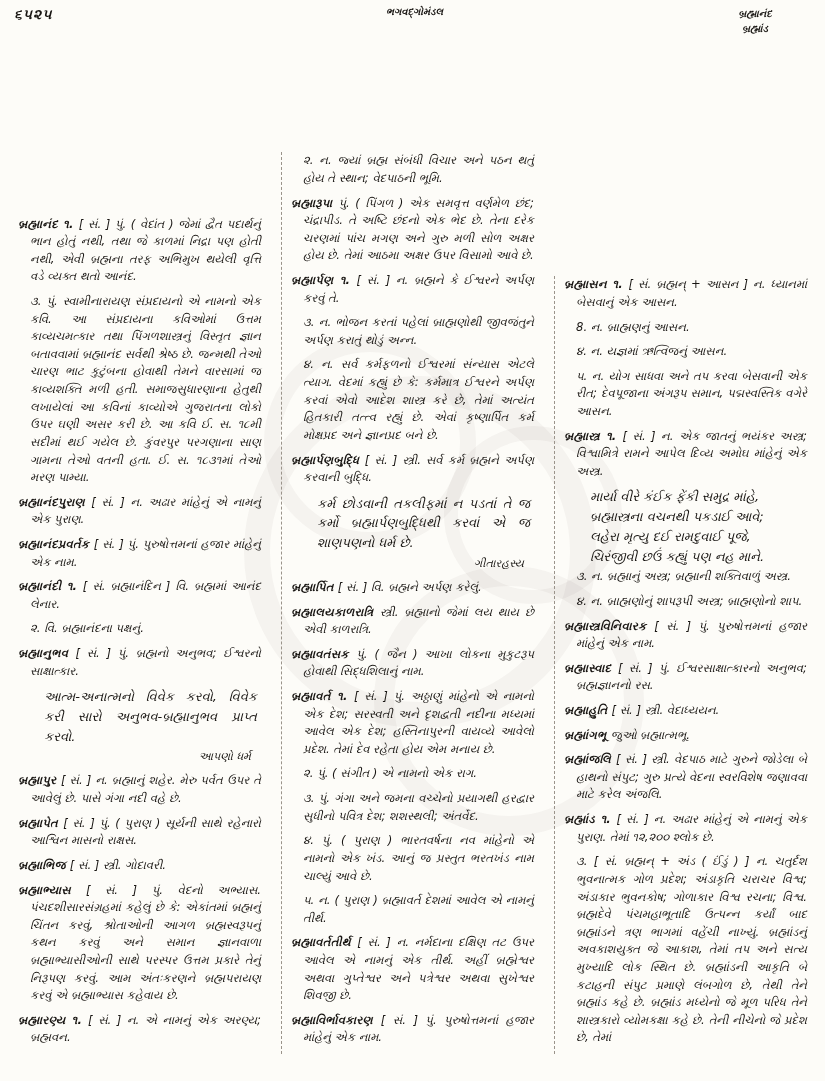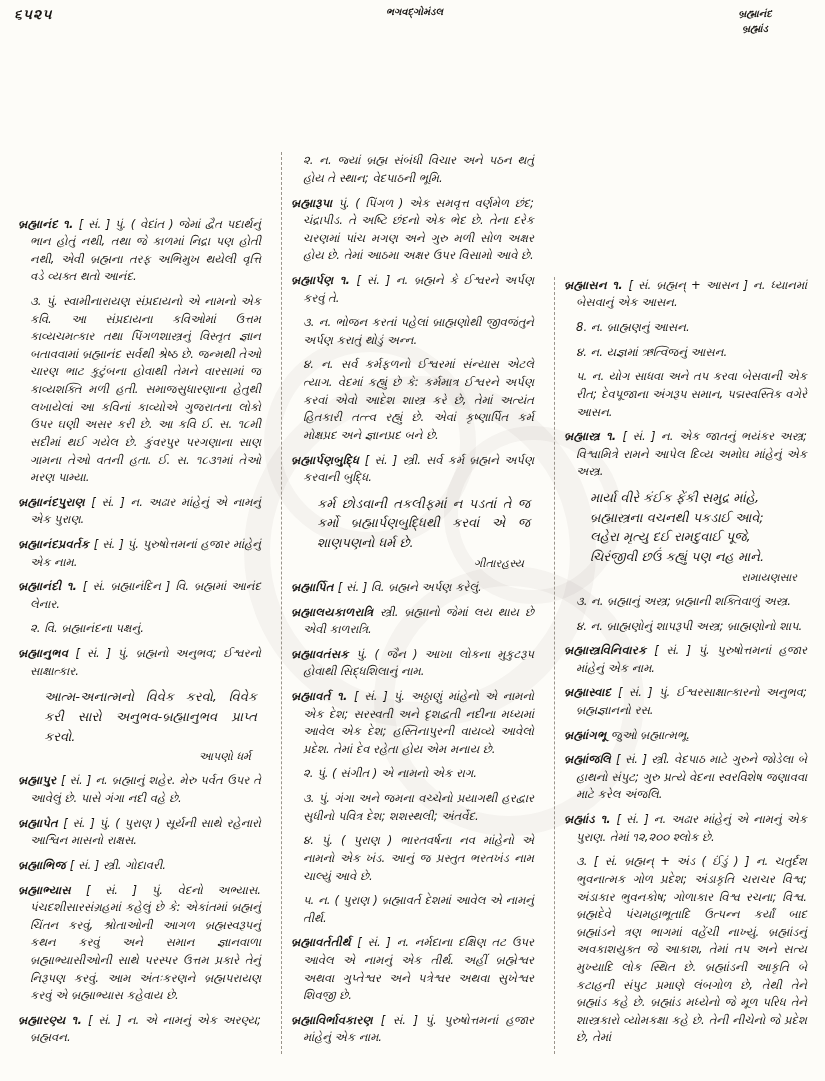--- a/index.html
+++ b/index.html
@@ -117,24 +117,24 @@
         <p class="blk entry"><span class="hw">બ્રહ્માવર્તતીર્થ </span>[ સં. ] ન. નર્મદાના દક્ષિણ તટ ઉપર આવેલ એ નામનું એક તીર્થ. અહીં બ્રહ્મેશ્વર અથવા ગુપ્તેશ્વર અને પત્રેશ્વર અથવા સુખેશ્વર શિવજી છે.</p>
         <p class="blk entry"><span class="hw">બ્રહ્માવિર્ભાવકારણ </span>[ સં. ] પું. પુરુષોત્તમનાં હજાર માંહેનું એક નામ.</p>
       </div>
       <div class="col">
         <p class="blk entry"><span class="hw">બ્રહ્માસન ૧. </span>[ સં. બ્રહ્મન્ + આસન ] ન. ધ્યાનમાં બેસવાનું એક આસન.</p>
         <p class="blk sense">8. ન. બ્રાહ્મણનું આસન.</p>
         <p class="blk sense">૪. ન. યજ્ઞમાં ઋત્વિજનું આસન.</p>
         <p class="blk sense">૫. ન. યોગ સાધવા અને તપ કરવા બેસવાની એક રીત; દેવપૂજાના અંગરૂપ સમાન, પદ્મસ્વસ્તિક વગેરે આસન.</p>
         <p class="blk entry"><span class="hw">બ્રહ્માસ્ત્ર ૧. </span>[ સં. ] ન. એક જાતનું ભયંકર અસ્ત્ર; વિશ્વામિત્રે રામને આપેલ દિવ્ય અમોઘ માંહેનું એક અસ્ત્ર.</p>
         <p class="blk quote">માર્યા વીરે કંઈક ફેંકી સમુદ્ર માંહે,<br>બ્રહ્માસ્ત્રના વચનથી પકડાઈ આવે;<br>લહેરા મૃત્યુ દઈ રામદુવાઈ પૂજે,<br>ચિરંજીવી છઉં કહ્યું પણ નહ માને.</p>
-        <p class="blk attribution">રામાયણસાર</p>
         <p class="blk sense">૩. ન. બ્રહ્માનું અસ્ત્ર; બ્રહ્માની શક્તિવાળું અસ્ત્ર.</p>
         <p class="blk sense">૪. ન. બ્રાહ્મણોનું શાપરૂપી અસ્ત્ર; બ્રાહ્મણોનો શાપ.</p>
         <p class="blk entry"><span class="hw">બ્રહ્માસ્ત્રવિનિવારક </span>[ સં. ] પું. પુરુષોત્તમનાં હજાર માંહેનું એક નામ.</p>
         <p class="blk entry"><span class="hw">બ્રહ્માસ્વાદ </span>[ સં. ] પું. ઈશ્વરસાક્ષાત્કારનો અનુભવ; બ્રહ્મજ્ઞાનનો રસ.</p>
+        <p class="blk entry"><span class="hw">બ્રહ્માહુતિ </span>[ સં. ] સ્ત્રી. વેદાધ્યયન.</p>
         <p class="blk entry"><span class="hw">બ્રહ્માંગભૂ </span>જુઓ બ્રહ્માત્મભૂ.</p>
         <p class="blk entry"><span class="hw">બ્રહ્માંજલિ </span>[ સં. ] સ્ત્રી. વેદપાઠ માટે ગુરુને જોડેલા બે હાથનો સંપુટ; ગુરુ પ્રત્યે વેદના સ્વરવિશેષ જણાવવા માટે કરેલ અંજલિ.</p>
         <p class="blk entry"><span class="hw">બ્રહ્માંડ ૧. </span>[ સં. ] ન. અઢાર માંહેનું એ નામનું એક પુરાણ. તેમાં ૧૨,૨૦૦ શ્લોક છે.</p>
         <p class="blk sense">૩. [ સં. બ્રહ્મન્ + અંડ ( ઈંડું ) ] ન. ચતુર્દશ ભુવનાત્મક ગોળ પ્રદેશ; અંડાકૃતિ ચરાચર વિશ્વ; અંડાકાર ભુવનકોષ; ગોળાકાર વિશ્વ રચના; વિશ્વ. બ્રહ્મદેવે પંચમહાભૂતાદિ ઉત્પન્ન કર્યાં બાદ બ્રહ્માંડને ત્રણ ભાગમાં વહેંચી નાખ્યું. બ્રહ્માંડનું અવકાશયુક્ત જે આકાશ, તેમાં તપ અને સત્ય મુખ્યાદિ લોક સ્થિત છે. બ્રહ્માંડની આકૃતિ બે કટાહની સંપુટ પ્રમાણે લંબગોળ છે, તેથી તેને બ્રહ્માંડ કહે છે. બ્રહ્માંડ મધ્યેનો જે મૂળ પરિધ તેને શાસ્ત્રકારો વ્યોમકક્ષા કહે છે. તેની નીચેનો જે પ્રદેશ છે, તેમાં</p>
       </div>
     </div>
 </div>
 
 </body></html>

